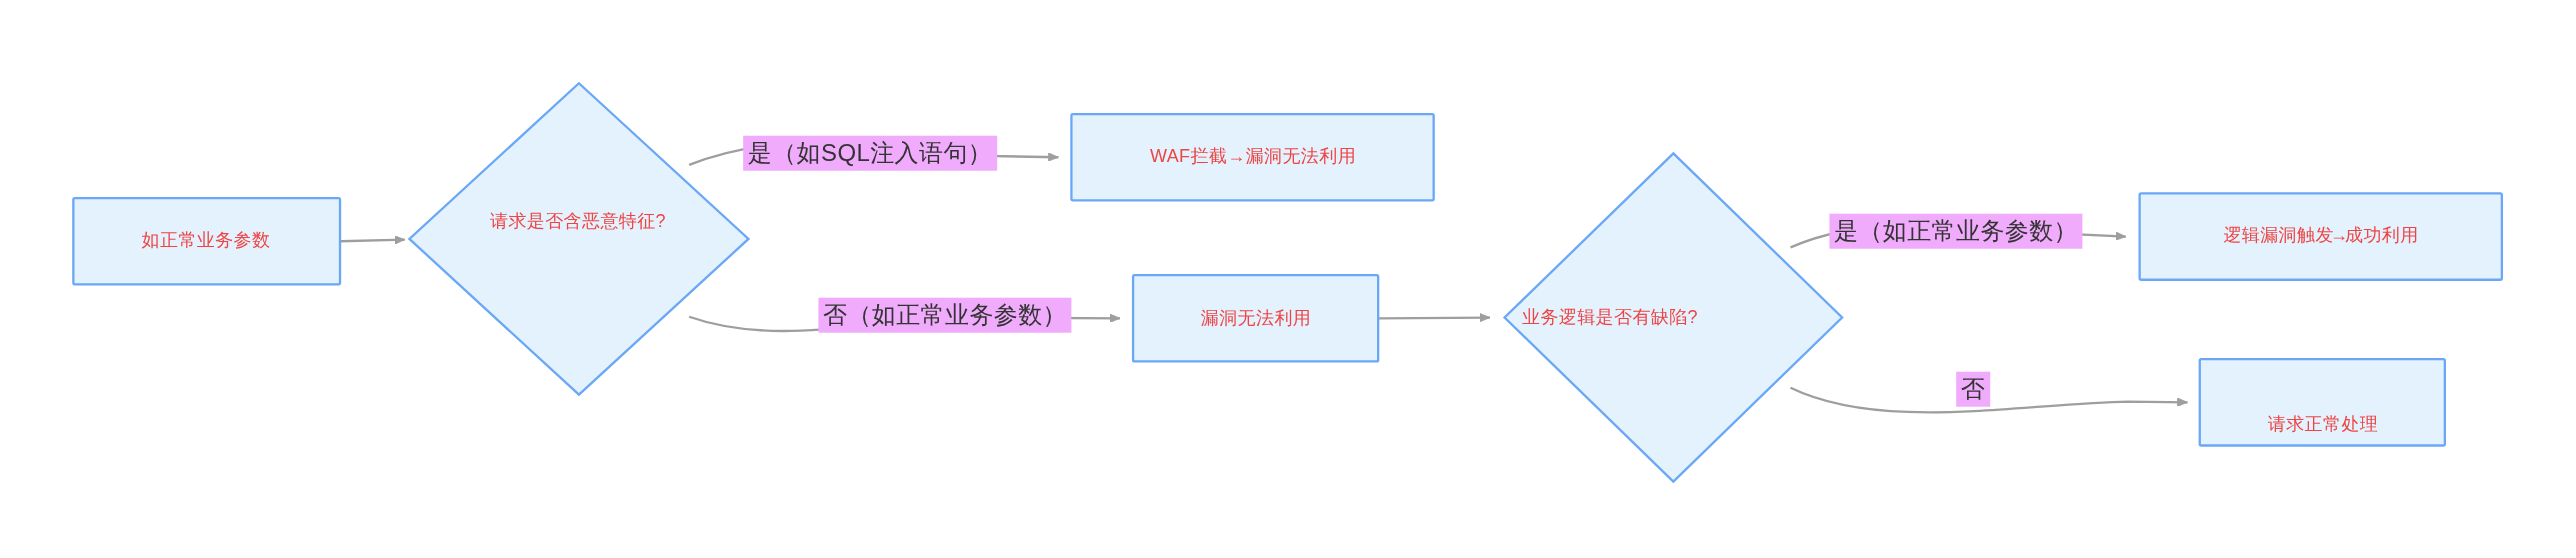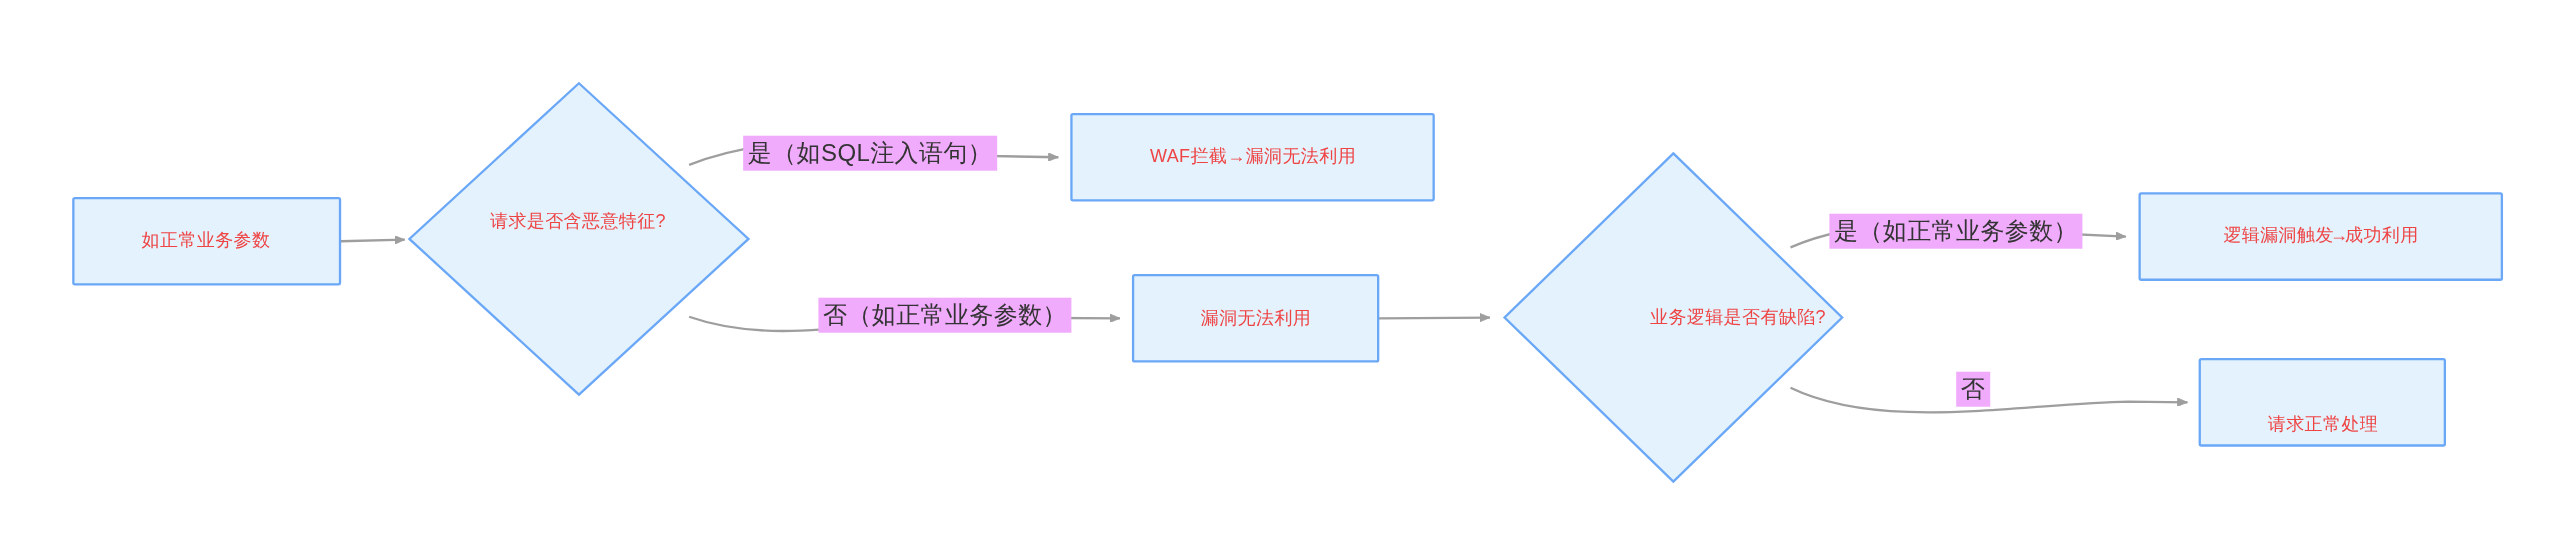--- a/index.html
+++ b/index.html
@@ -87,21 +87,21 @@
         <rect x="2775" y="251" width="470" height="112" rx="2" class="node-shape"></rect>
         <rect x="2853" y="466" width="318" height="112" rx="2" class="node-shape"></rect>
       </g>
   </svg>
 
   <div id="node-labels-layer">
       <div class="node-label" style="left: 206px; top: 241px;">如正常业务参数</div>
       <div class="node-label" style="left: 578px; top: 222px;">请求是否含恶意特征?</div>
       <div class="node-label" style="left: 1253px; top: 157px;">WAF拦截→漏洞无法利用</div>
       <div class="node-label" style="left: 1256px; top: 319px;">漏洞无法利用</div>
-      <div class="node-label" style="left: 1738px; top: 318px;">业务逻辑是否有缺陷?</div>
+      <div class="node-label" style="left: 1610px; top: 318px;">业务逻辑是否有缺陷?</div>
       <div class="node-label" style="left: 2321px; top: 237px; font-family: Liberation Mono, monospace;">逻辑漏洞触发→成功利用</div>
       <div class="node-label" style="left: 2323px; top: 425px;">请求正常处理</div>
     </div>
   <div id="edge-labels-layer">
       <div class="edge-label" style="left: 870px; top: 153px;">是（如SQL注入语句）</div>
       <div class="edge-label" style="left: 897px; top: 315px; margin-left: 48px;">否（如正常业务参数）</div>
       <div class="edge-label" style="left: 1956px; top: 231px;">是（如正常业务参数）</div>
       <div class="edge-label" style="left: 1973px; top: 389px;">否</div>
     </div>
 

